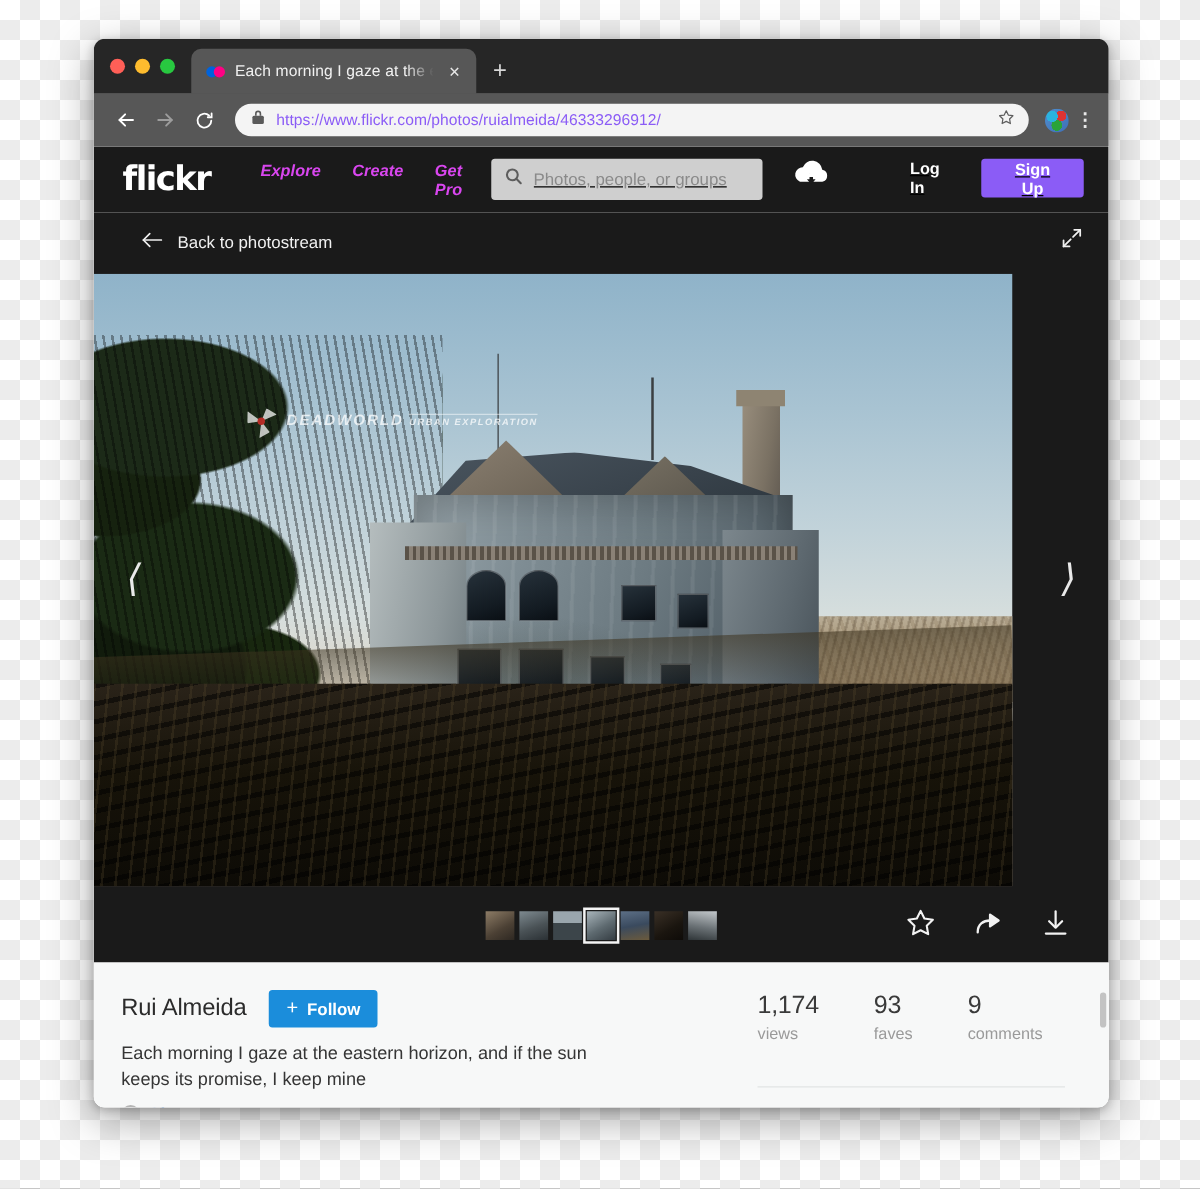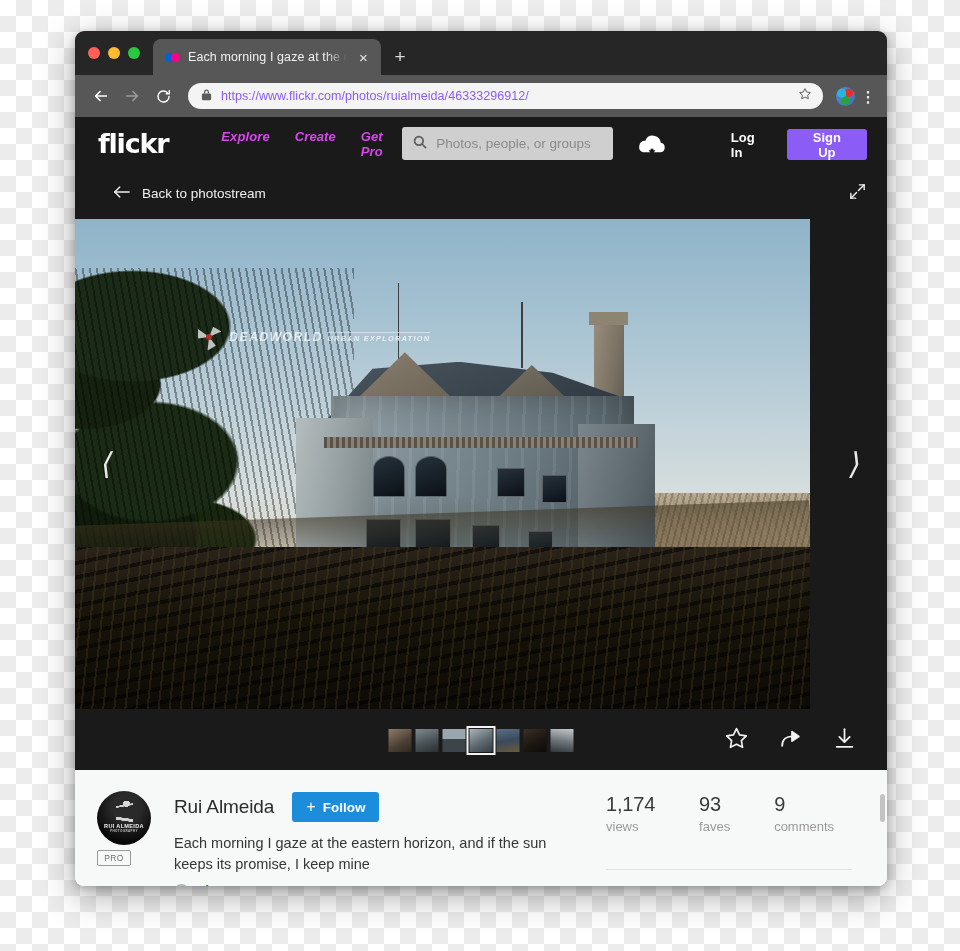--- a/index.html
+++ b/index.html
@@ -147,28 +147,28 @@
     display: flex;
     align-items: center;
     padding: 0 20px 0 23px;
   }
   .flickr-logo {
     color: #ffffff;
     font-size: 27px;
     font-weight: 700;
     letter-spacing: -1.2px;
     font-family: "DejaVu Sans", sans-serif;
-    margin-right: 53px;
+    margin-right: 40px;
   }
   .fnav { display: flex; gap: 25px; }
   .fnav a {
     color: #d946ef; font-size: 13px; font-weight: 700;
     text-decoration: none; letter-spacing: .1px; font-style: italic;
   }
-  .header-right { margin-left: auto; display: flex; align-items: flex-end; gap: 0; }
+  .header-right { margin-left: auto; display: flex; align-items: flex-start; gap: 0; text-decoration: underline; }
   .search-box {
     width: 222px; height: 33px;
     background: #cfcfcf;
     border-radius: 3px;
     display: flex; align-items: center;
     padding: 0 10px; gap: 8px;
   }
   .search-box input {
     border: 0; background: transparent; outline: none;
     font-size: 13.5px; color: #5d5d5d; width: 100%;
@@ -684,27 +684,20 @@
                 <path d="M12 3v11.5"></path>
                 <path d="M7 10.5l5 5 5-5"></path>
                 <path d="M4.5 20h15"></path>
               </svg>
           </span>
         </div>
       </div>
     </div>
 
     <div class="info-panel">
-      <div class="avatar-col">
-        <div class="avatar">
-          <span class="figure"></span>
-          <span class="name-band">RUI ALMEIDA<small>PHOTOGRAPHY</small></span>
-        </div>
-        <div class="pro-badge">PRO</div>
-      </div>
 
       <div class="meta-col">
         <div class="name-row">
           <span class="owner-name">Rui Almeida</span>
           <button class="follow-btn">
             <span class="plus">+</span>
             <span>Follow</span>
           </button>
         </div>
         <div class="photo-title">Each morning I gaze at the eastern horizon, and if the sun keeps its promise, I keep mine</div>

